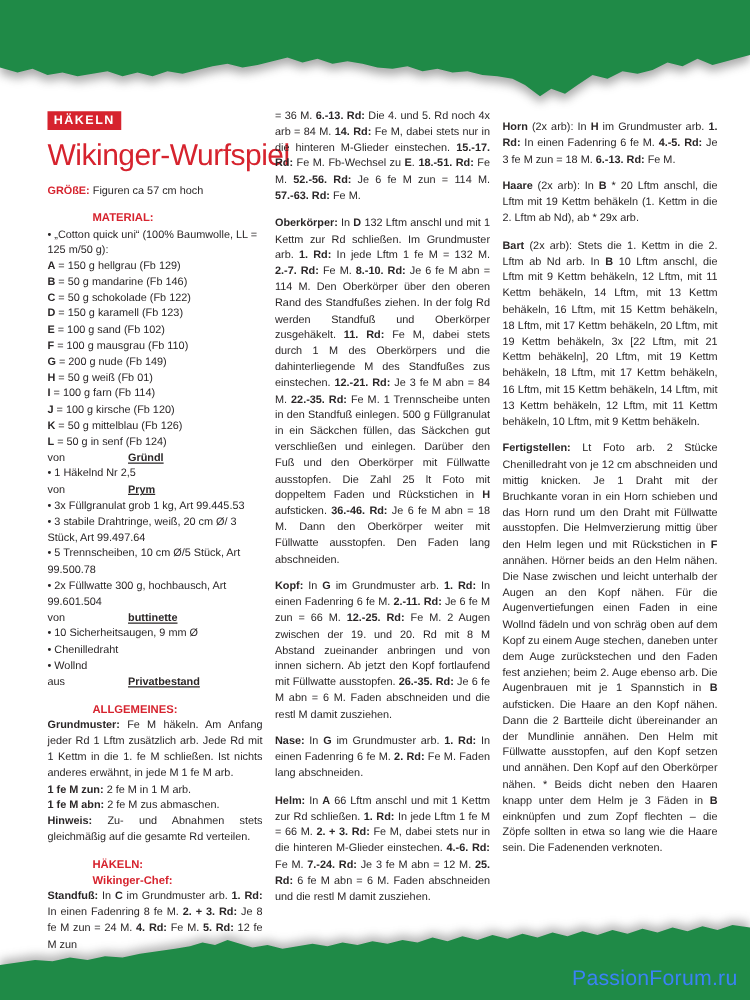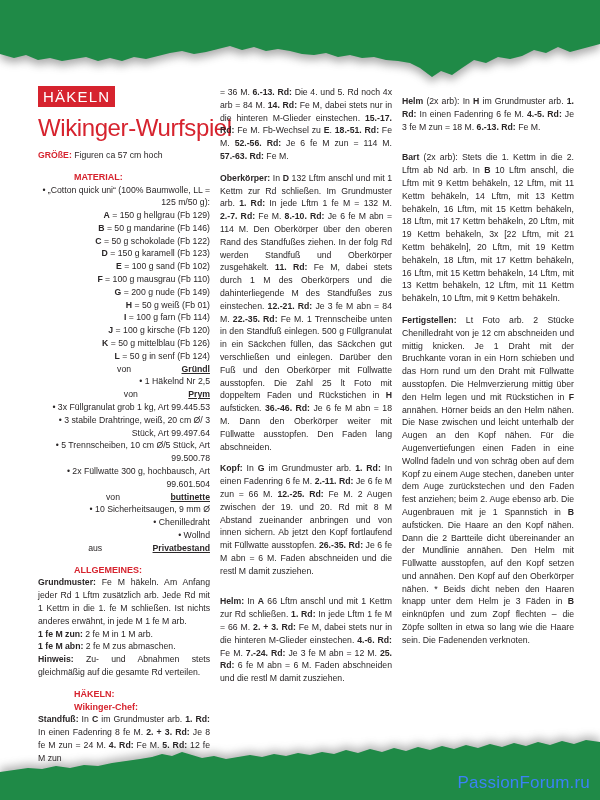--- a/index.html
+++ b/index.html
@@ -36,22 +36,22 @@
     width:536px;height:676px;
     display:flex;
     gap:10px;
     z-index:1;
   }
   .col{width:172px;flex:0 0 172px;}
   .badge{
     display:inline-block;
     background:var(--red);
     color:#fff;
-    font-weight:normal;
-    font-size:15px;
+    font-weight:bold;
+    font-size:10px;
     letter-spacing:1.2px;
     padding:2px 5px 2px 5px;
     margin-bottom:6px;
   }
   .title{
     color:var(--red);
     font-size:24px;
     letter-spacing:-0.4px;
     line-height:1.08;
     margin:2px 0 8px 0;
@@ -65,47 +65,49 @@
     padding-left:36px;
   }
   .para{
     font-size:8.7px;
     line-height:12.8px;
     text-align:justify;
   }
   .item{
     font-size:8.7px;
     line-height:12.8px;
-    text-align:right;
+    text-align:left;
   }
   .gap{height:9px;}
   .seg-b{font-weight:bold;}
   .seg-u{text-decoration:underline;margin-left:48px;}
   .seg-r{color:var(--red);}
 </style>
 </head>
 <body>
 
 <div class="content">
   <div class="col"><div class="badge">HÄKELN</div><div class="title">Wikinger-Wurfspiel</div><div class="para"><span class="seg-b seg-r">GRÖßE:</span><span> Figuren ca 57 cm hoch</span></div><div class="gap"></div><div class="heading">MATERIAL:</div><div class="item"><span>• „Cotton quick uni“ (100% Baumwolle, LL = 125 m/50 g):</span></div><div class="item"><span class="seg-b">A</span><span> = 150 g hellgrau (Fb 129)</span></div><div class="item"><span class="seg-b">B</span><span> = 50 g mandarine (Fb 146)</span></div><div class="item"><span class="seg-b">C</span><span> = 50 g schokolade (Fb 122)</span></div><div class="item"><span class="seg-b">D</span><span> = 150 g karamell (Fb 123)</span></div><div class="item"><span class="seg-b">E</span><span> = 100 g sand (Fb 102)</span></div><div class="item"><span class="seg-b">F</span><span> = 100 g mausgrau (Fb 110)</span></div><div class="item"><span class="seg-b">G</span><span> = 200 g nude (Fb 149)</span></div><div class="item"><span class="seg-b">H</span><span> = 50 g weiß (Fb 01)</span></div><div class="item"><span class="seg-b">I</span><span> = 100 g farn (Fb 114)</span></div><div class="item"><span class="seg-b">J</span><span> = 100 g kirsche (Fb 120)</span></div><div class="item"><span class="seg-b">K</span><span> = 50 g mittelblau (Fb 126)</span></div><div class="item"><span class="seg-b">L</span><span> = 50 g in senf (Fb 124)</span></div><div class="item"><span>von </span><span class="seg-b seg-u">Gründl</span></div><div class="item"><span>• 1 Häkelnd Nr 2,5</span></div><div class="item"><span>von </span><span class="seg-b seg-u">Prym</span></div><div class="item"><span>• 3x Füllgranulat grob 1 kg, Art 99.445.53</span></div><div class="item"><span>• 3 stabile Drahtringe, weiß, 20 cm Ø/ 3 Stück, Art 99.497.64</span></div><div class="item"><span>• 5 Trennscheiben, 10 cm Ø/5 Stück, Art 99.500.78</span></div><div class="item"><span>• 2x Füllwatte 300 g, hochbausch, Art 99.601.504</span></div><div class="item"><span>von </span><span class="seg-b seg-u">buttinette</span></div><div class="item"><span>• 10 Sicherheitsaugen, 9 mm Ø</span></div><div class="item"><span>• Chenilledraht</span></div><div class="item"><span>• Wollnd</span></div><div class="item"><span>aus </span><span class="seg-b seg-u">Privatbestand</span></div><div class="gap"></div><div class="heading">ALLGEMEINES:</div><div class="para"><span class="seg-b">Grundmuster:</span><span> Fe M häkeln. Am Anfang jeder Rd 1 Lftm zusätzlich arb. Jede Rd mit 1 Kettm in die 1. fe M schließen. Ist nichts anderes erwähnt, in jede M 1 fe M arb.</span></div><div class="para"><span class="seg-b">1 fe M zun:</span><span> 2 fe M in 1 M arb.</span></div><div class="para"><span class="seg-b">1 fe M abn:</span><span> 2 fe M zus abmaschen.</span></div><div class="para"><span class="seg-b">Hinweis:</span><span> Zu- und Abnahmen stets gleichmäßig auf die gesamte Rd verteilen.</span></div><div class="gap"></div><div class="heading">HÄKELN:</div><div class="heading">Wikinger-Chef:</div><div class="para"><span class="seg-b">Standfuß:</span><span> In </span><span class="seg-b">C</span><span> im Grundmuster arb. </span><span class="seg-b">1. Rd:</span><span> In einen Fadenring 8 fe M. </span><span class="seg-b">2. + 3. Rd:</span><span> Je 8 fe M zun = 24 M. </span><span class="seg-b">4. Rd:</span><span> Fe M. </span><span class="seg-b">5. Rd:</span><span> 12 fe M zun</span></div></div>
   <div class="col">
       <div class="para"><span>= 36 M. </span><span class="seg-b">6.-13. Rd:</span><span> Die 4. und 5. Rd noch 4x arb = 84 M. </span><span class="seg-b">14. Rd:</span><span> Fe M, dabei stets nur in die hinteren M-Glieder einstechen. </span><span class="seg-b">15.-17. Rd:</span><span> Fe M. Fb-Wechsel zu </span><span class="seg-b">E</span><span>. </span><span class="seg-b">18.-51. Rd:</span><span> Fe M. </span><span class="seg-b">52.-56. Rd:</span><span> Je 6 fe M zun = 114 M. </span><span class="seg-b">57.-63. Rd:</span><span> Fe M.</span></div>
       <div class="gap"></div>
       <div class="para"><span class="seg-b">Oberkörper:</span><span> In </span><span class="seg-b">D</span><span> 132 Lftm anschl und mit 1 Kettm zur Rd schließen. Im Grundmuster arb. </span><span class="seg-b">1. Rd:</span><span> In jede Lftm 1 fe M = 132 M. </span><span class="seg-b">2.-7. Rd:</span><span> Fe M. </span><span class="seg-b">8.-10. Rd:</span><span> Je 6 fe M abn = 114 M. Den Oberkörper über den oberen Rand des Standfußes ziehen. In der folg Rd werden Standfuß und Oberkörper zusgehäkelt. </span><span class="seg-b">11. Rd:</span><span> Fe M, dabei stets durch 1 M des Oberkörpers und die dahinterliegende M des Standfußes zus einstechen. </span><span class="seg-b">12.-21. Rd:</span><span> Je 3 fe M abn = 84 M. </span><span class="seg-b">22.-35. Rd:</span><span> Fe M. 1 Trennscheibe unten in den Standfuß einlegen. 500 g Füllgranulat in ein Säckchen füllen, das Säckchen gut verschließen und einlegen. Darüber den Fuß und den Oberkörper mit Füllwatte ausstopfen. Die Zahl 25 lt Foto mit doppeltem Faden und Rückstichen in </span><span class="seg-b">H</span><span> aufsticken. </span><span class="seg-b">36.-46. Rd:</span><span> Je 6 fe M abn = 18 M. Dann den Oberkörper weiter mit Füllwatte ausstopfen. Den Faden lang abschneiden.</span></div>
       <div class="gap"></div>
       <div class="para"><span class="seg-b">Kopf:</span><span> In </span><span class="seg-b">G</span><span> im Grundmuster arb. </span><span class="seg-b">1. Rd:</span><span> In einen Fadenring 6 fe M. </span><span class="seg-b">2.-11. Rd:</span><span> Je 6 fe M zun = 66 M. </span><span class="seg-b">12.-25. Rd:</span><span> Fe M. 2 Augen zwischen der 19. und 20. Rd mit 8 M Abstand zueinander anbringen und von innen sichern. Ab jetzt den Kopf fortlaufend mit Füllwatte ausstopfen. </span><span class="seg-b">26.-35. Rd:</span><span> Je 6 fe M abn = 6 M. Faden abschneiden und die restl M damit zusziehen.</span></div>
       <div class="gap"></div>
+      <div class="para"><span class="seg-b">Nase:</span><span> In </span><span class="seg-b">G</span><span> im Grundmuster arb. </span><span class="seg-b">1. Rd:</span><span> In einen Fadenring 6 fe M. </span><span class="seg-b">2. Rd:</span><span> Fe M. Faden lang abschneiden.</span></div>
       <div class="gap"></div>
       <div class="para"><span class="seg-b">Helm:</span><span> In </span><span class="seg-b">A</span><span> 66 Lftm anschl und mit 1 Kettm zur Rd schließen. </span><span class="seg-b">1. Rd:</span><span> In jede Lftm 1 fe M = 66 M. </span><span class="seg-b">2. + 3. Rd:</span><span> Fe M, dabei stets nur in die hinteren M-Glieder einstechen. </span><span class="seg-b">4.-6. Rd:</span><span> Fe M. </span><span class="seg-b">7.-24. Rd:</span><span> Je 3 fe M abn = 12 M. </span><span class="seg-b">25. Rd:</span><span> 6 fe M abn = 6 M. Faden abschneiden und die restl M damit zusziehen.</span></div>
       <div class="gap"></div>
     </div>
   <div class="col">
       <div class="gap"></div>
-      <div class="para"><span class="seg-b">Helm</span><span> (2x arb): In </span><span class="seg-b">H</span><span> im Grundmuster arb. </span><span class="seg-b">1. Rd:</span><span> In einen Fadenring 6 fe M. </span><span class="seg-b">4.-5. Rd:</span><span> Je 3 fe M zun = 18 M. </span><span class="seg-b">6.-13. Rd:</span><span> Fe M.</span></div>
+      <div class="para"><span class="seg-b">Horn</span><span> (2x arb): In </span><span class="seg-b">H</span><span> im Grundmuster arb. </span><span class="seg-b">1. Rd:</span><span> In einen Fadenring 6 fe M. </span><span class="seg-b">4.-5. Rd:</span><span> Je 3 fe M zun = 18 M. </span><span class="seg-b">6.-13. Rd:</span><span> Fe M.</span></div>
       <div class="gap"></div>
+      <div class="para"><span class="seg-b">Haare</span><span> (2x arb): In </span><span class="seg-b">B</span><span> * 20 Lftm anschl, die Lftm mit 19 Kettm behäkeln (1. Kettm in die 2. Lftm ab Nd), ab * 29x arb.</span></div>
       <div class="gap"></div>
       <div class="para"><span class="seg-b">Bart</span><span> (2x arb): Stets die 1. Kettm in die 2. Lftm ab Nd arb. In </span><span class="seg-b">B</span><span> 10 Lftm anschl, die Lftm mit 9 Kettm behäkeln, 12 Lftm, mit 11 Kettm behäkeln, 14 Lftm, mit 13 Kettm behäkeln, 16 Lftm, mit 15 Kettm behäkeln, 18 Lftm, mit 17 Kettm behäkeln, 20 Lftm, mit 19 Kettm behäkeln, 3x [22 Lftm, mit 21 Kettm behäkeln], 20 Lftm, mit 19 Kettm behäkeln, 18 Lftm, mit 17 Kettm behäkeln, 16 Lftm, mit 15 Kettm behäkeln, 14 Lftm, mit 13 Kettm behäkeln, 12 Lftm, mit 11 Kettm behäkeln, 10 Lftm, mit 9 Kettm behäkeln.</span></div>
       <div class="gap"></div>
       <div class="para"><span class="seg-b">Fertigstellen:</span><span> Lt Foto arb. 2 Stücke Chenilledraht von je 12 cm abschneiden und mittig knicken. Je 1 Draht mit der Bruchkante voran in ein Horn schieben und das Horn rund um den Draht mit Füllwatte ausstopfen. Die Helmverzierung mittig über den Helm legen und mit Rückstichen in </span><span class="seg-b">F</span><span> annähen. Hörner beids an den Helm nähen. Die Nase zwischen und leicht unterhalb der Augen an den Kopf nähen. Für die Augenvertiefungen einen Faden in eine Wollnd fädeln und von schräg oben auf dem Kopf zu einem Auge stechen, daneben unter dem Auge zurückstechen und den Faden fest anziehen; beim 2. Auge ebenso arb. Die Augenbrauen mit je 1 Spannstich in </span><span class="seg-b">B</span><span> aufsticken. Die Haare an den Kopf nähen. Dann die 2 Bartteile dicht übereinander an der Mundlinie annähen. Den Helm mit Füllwatte ausstopfen, auf den Kopf setzen und annähen. Den Kopf auf den Oberkörper nähen. * Beids dicht neben den Haaren knapp unter dem Helm je 3 Fäden in </span><span class="seg-b">B</span><span> einknüpfen und zum Zopf flechten – die Zöpfe sollten in etwa so lang wie die Haare sein. Die Fadenenden verknoten.</span></div>
     </div>
 </div>
 
 <div class="tear tear-top">
   <svg width="600" height="95" viewBox="0 0 600 95">
     <path fill="var(--green)" d="M0 0 H600 V44

